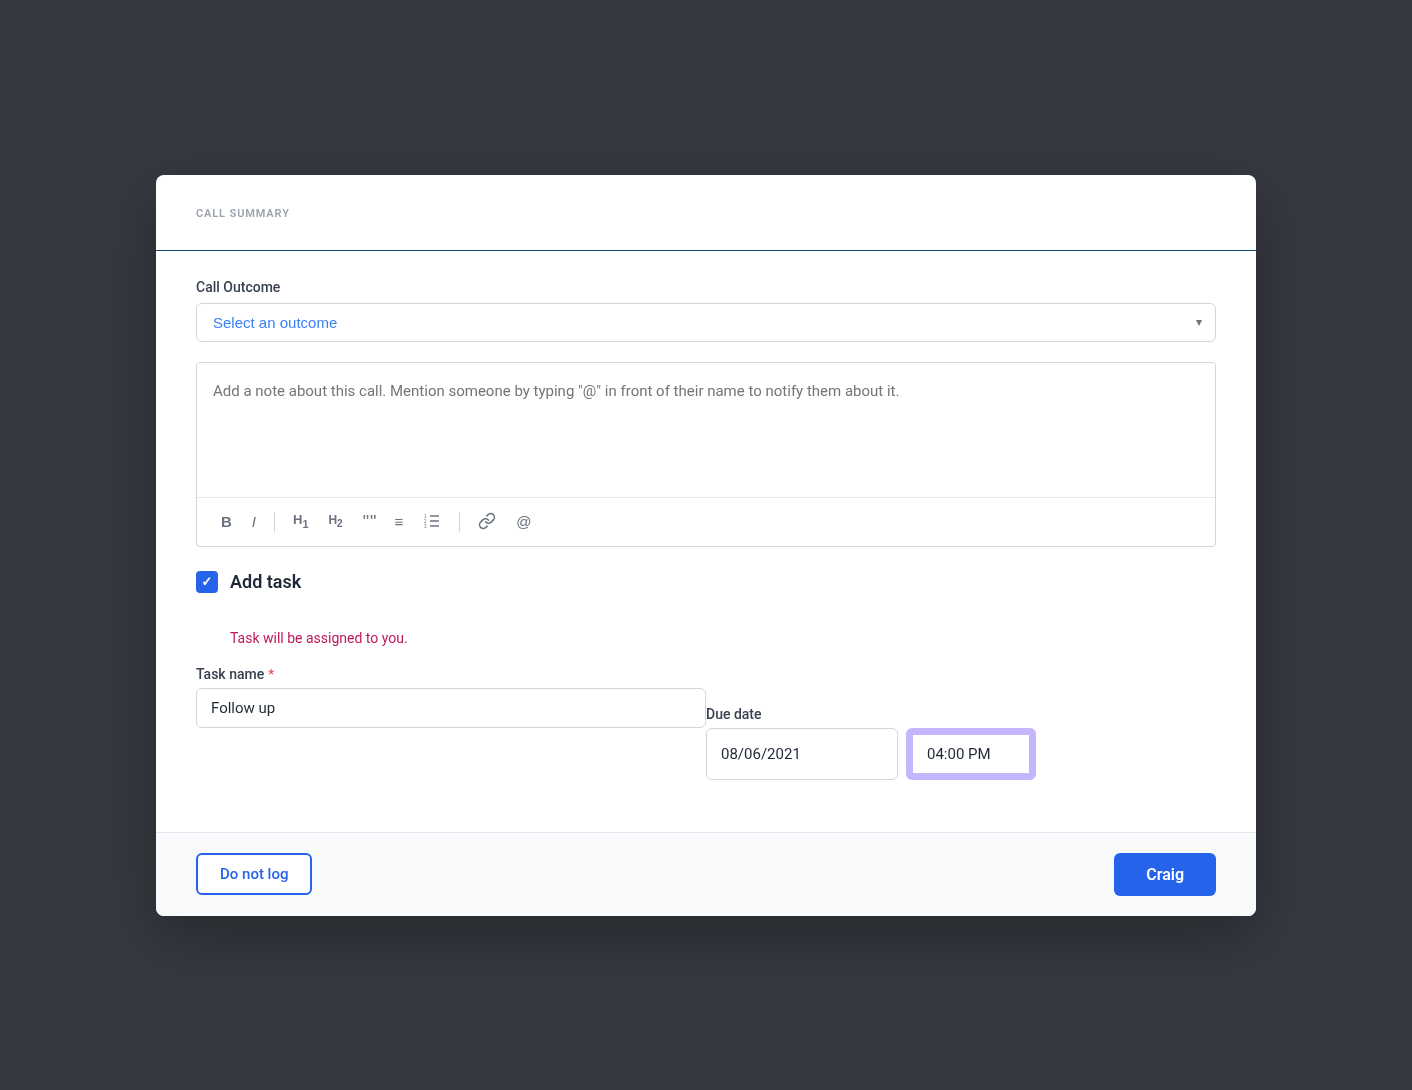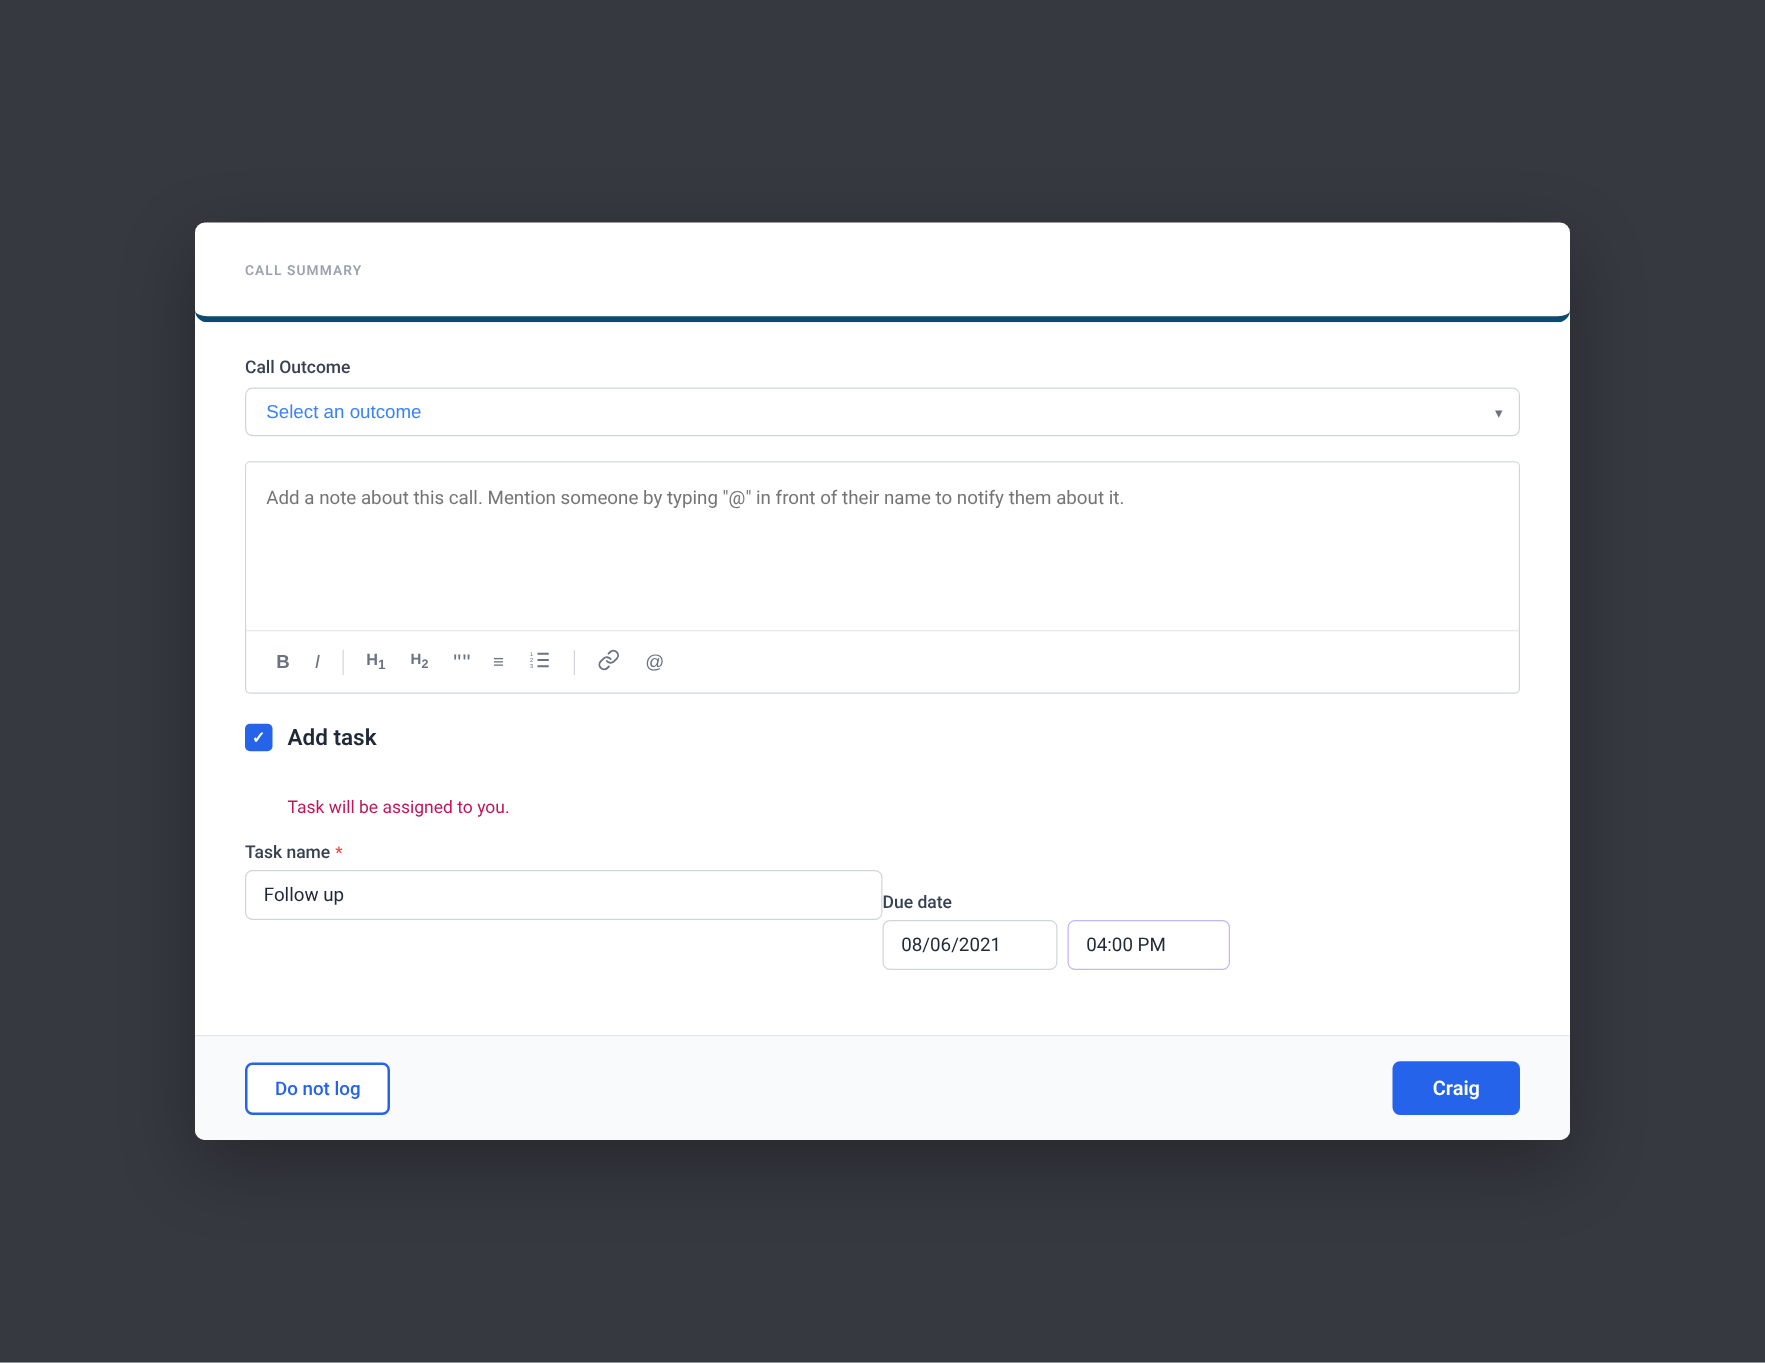--- a/index.html
+++ b/index.html
@@ -40,22 +40,21 @@
       border-radius: 8px;
       width: 1100px;
       max-width: 95vw;
       box-shadow: 0 20px 60px rgba(0,0,0,0.3);
       overflow: hidden;
       position: relative;
     }
 
     .modal-header {
       padding: 32px 40px 24px 40px;
-      border-bottom: 5px solid #0c4a6e;
-      border-radius: 10px;
+      border-bottom: 1px solid #0c4a6e;
     }
 
     .modal-label {
       font-size: 11px;
       font-weight: 600;
       letter-spacing: 0.08em;
       color: #9ca3af;
       text-transform: uppercase;
       margin-bottom: 6px;
     }
@@ -264,28 +263,28 @@
     }
 
     .date-input {
       padding: 10px 14px;
       font-size: 15px;
       color: #1f2937;
       border: 1px solid #d1d5db;
       border-radius: 6px;
       outline: none;
       font-family: inherit;
-      width: 140px;
+      width: 192px;
     }
 
     .time-input {
       padding: 10px 14px;
       font-size: 15px;
       color: #1f2937;
-      border: 1px solid #c4b5fd;
+      border: 7px solid #c4b5fd;
       border-radius: 6px;
       outline: none;
       font-family: inherit;
       width: 130px;
     }
 
     .modal-footer {
       padding: 20px 40px;
       background: #f9fafb;
       border-top: 1px solid #e5e7eb;

